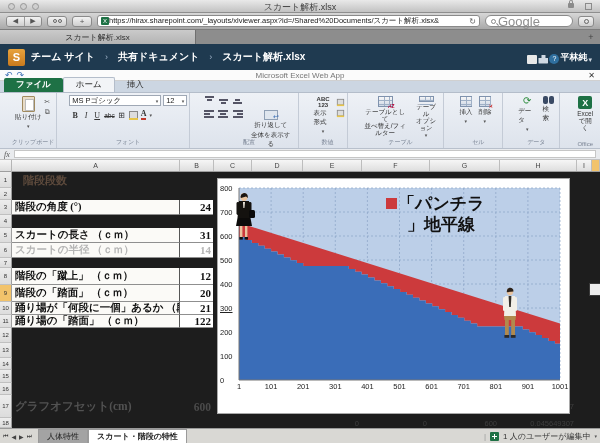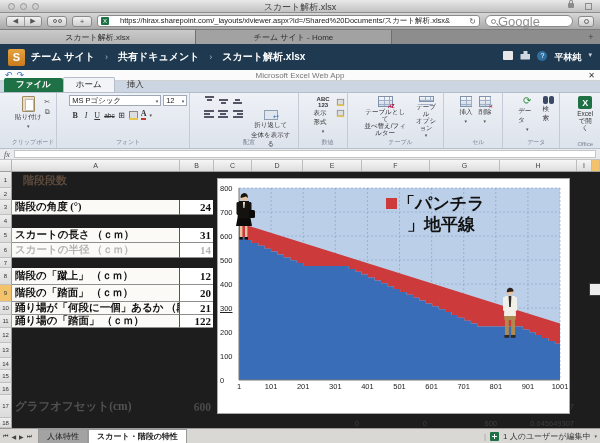--- a/index.html
+++ b/index.html
@@ -23,21 +23,21 @@
   .navgrp{display:flex;border:1px solid #8a8a8a;border-radius:3px;overflow:hidden;height:11px;}
   .navbtn{width:17px;font-size:7px;color:#555;background:linear-gradient(#f2f2f2,#cfcfcf);
     display:flex;align-items:center;justify-content:center;}
   .navbtn+.navbtn{border-left:1px solid #9a9a9a;}
   .pillbtn{height:11px;min-width:20px;border:1px solid #8a8a8a;border-radius:3px;
     background:linear-gradient(#f2f2f2,#cfcfcf);display:flex;align-items:center;justify-content:center;
     font-size:8px;color:#555;}
   .glasses{display:flex;gap:1px;align-items:center;}
   .glasses i{width:4px;height:4px;border:1px solid #666;border-radius:50%;display:block;}
   .urlfield{flex:1;height:12px;background:#fff;border:1px solid #8a8a8a;border-radius:3px;
-    display:flex;align-items:center;gap:11px;padding:0 3px;overflow:hidden;}
+    display:flex;align-items:center;gap:0;padding:0 3px;overflow:hidden;}
   .xlmini{width:8px;height:8px;background:#1e7145;border-radius:1px;color:#fff;font-size:6px;
     display:flex;align-items:center;justify-content:center;flex:none;}
   .urltext{font-size:7.5px;color:#222;white-space:nowrap;overflow:hidden;flex:1;}
   .reload{font-size:8px;color:#666;flex:none;}
   .searchfield{width:88px;height:12px;background:#fff;border:1px solid #8a8a8a;border-radius:7px;
     display:flex;align-items:center;gap:2px;padding:0 5px;}
   .mag{width:5px;height:5px;border:1px solid #888;border-radius:50%;position:relative;flex:none;}
   .mag:after{content:"";position:absolute;left:4px;top:4px;width:3px;height:1px;background:#888;transform:rotate(45deg);}
   .searchtext{font-size:13px;color:#8f8f8f;}
   .dlbtn{width:16px;height:11px;border:1px solid #8a8a8a;border-radius:3px;background:linear-gradient(#f2f2f2,#cfcfcf);
@@ -53,21 +53,21 @@
   .tabplus{margin-left:auto;width:18px;display:flex;align-items:center;justify-content:center;
     font-size:9px;color:#444;}
 
   
   .spbar{position:absolute;left:0;top:44px;width:600px;height:26px;background:#1f3a50;
     display:flex;align-items:center;padding:0 8px;gap:6px;}
   .splogo{width:17px;height:17px;background:linear-gradient(#e8a33d,#c97a1d);border-radius:2px;
     color:#fff;font-weight:bold;font-size:11px;display:flex;align-items:center;justify-content:center;flex:none;}
   .crumb{color:#fff;font-size:10px;font-weight:bold;white-space:nowrap;}
   .crumbsep{color:#9fb3c8;font-size:9px;padding:0 4px;}
-  .spright{margin-left:auto;display:flex;align-items:flex-start;gap:7px;}
+  .spright{margin-left:auto;display:flex;align-items:flex-end;gap:1px;}
   .spicon{width:10px;height:9px;background:#e8e8e8;border-radius:1px;}
   .spicon.ppl{background:#cfd8e2;clip-path:polygon(0 100%,0 40%,30% 40%,30% 0,70% 0,70% 40%,100% 40%,100% 100%);}
   .helpdot{width:10px;height:10px;border-radius:50%;background:#2f6f9f;color:#fff;font-size:7px;
     display:flex;align-items:center;justify-content:center;}
   .spuser{color:#fff;font-size:9px;font-weight:bold;}
   .spcaret{color:#cdd6df;font-size:7px;}
 
   
   .appbar{position:absolute;left:0;top:70px;width:600px;height:11px;background:#fbfbfb;
     border-bottom:1px solid #d0d0d0;display:flex;align-items:center;padding:0 5px;}
@@ -230,21 +230,20 @@
       <span class="mag"></span>
       <span class="searchtext">Google</span>
     </div>
     <div class="dlbtn">
         <i></i>
       </div>
   </div>
 
   <div class="tabbar">
     <div class="btab active">スカート解析.xlsx</div>
-    <div class="btab">チーム サイト - Home</div>
     <div class="tabplus">+</div>
   </div>
 
   <div class="spbar">
     <div class="splogo">S</div>
     <span class="crumb">チーム サイト</span>
     <span class="crumbsep">›</span>
     <span class="crumb">共有ドキュメント</span>
     <span class="crumbsep">›</span>
     <span class="crumb">スカート解析.xlsx</span>

